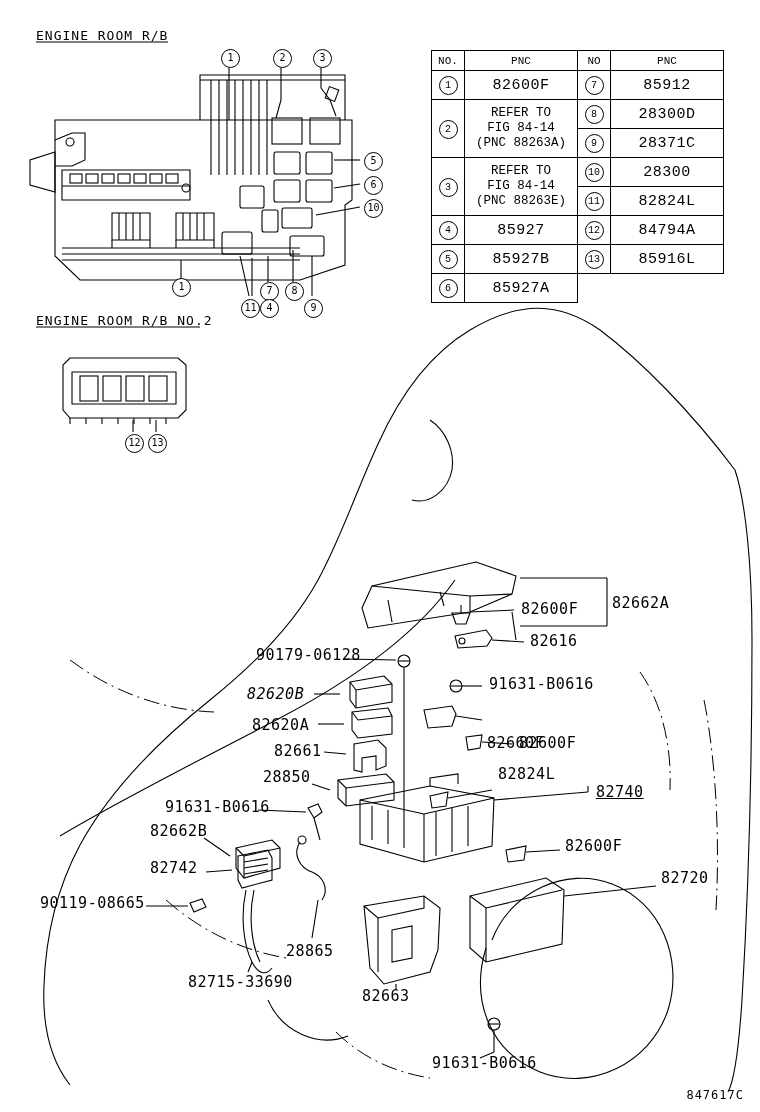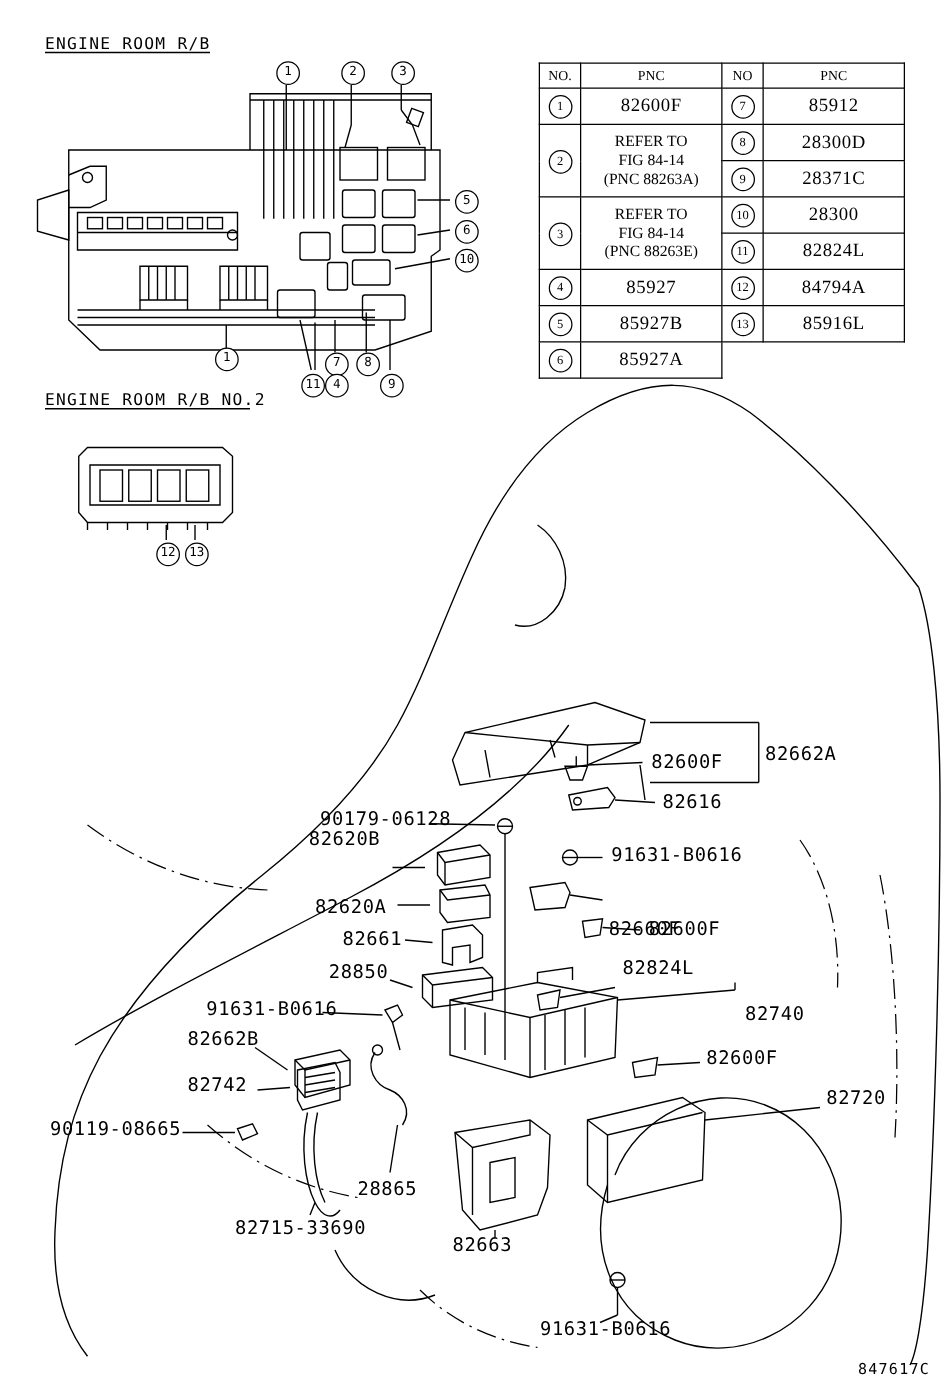--- a/index.html
+++ b/index.html
@@ -43,21 +43,21 @@
   }
   .tbl {
     position: absolute;
     left: 431px;
     top: 50px;
     border-collapse: collapse;
     background: #fff;
   }
   .tbl td, .tbl th {
     border: 1px solid #000;
-    font-family: Liberation Serif, serif;
+    font-family: Liberation Mono, monospace;
     text-align: center;
     padding: 0;
   }
   .tbl th {
     font-weight: normal;
     font-size: 11px;
     height: 19px;
   }
   .tbl td.numcell {
     width: 32px;
@@ -424,29 +424,29 @@
       <td style="border:none;"></td>
     </tr>
   </tbody>
     </table>
 
   <div>
     <div class="lbl partnum" style="left:612px; top:594px;">82662A</div>
     <div class="lbl partnum" style="left:521px; top:600px;">82600F</div>
     <div class="lbl partnum" style="left:530px; top:632px;">82616</div>
     <div class="lbl partnum" style="left:256px; top:646px;">90179-06128</div>
-    <div class="lbl partnum" style="left:247px; top:662px;">82620B</div>
+    <div class="lbl partnum" style="left:247px; top:685px;font-style:italic;">82620B</div>
     <div class="lbl partnum" style="left:489px; top:675px;">91631-B0616</div>
     <div class="lbl partnum" style="left:252px; top:716px;">82620A</div>
     <div class="lbl partnum" style="left:487px; top:710px;margin-top:24px;">82660F</div>
     <div class="lbl partnum" style="left:274px; top:742px;">82661</div>
     <div class="lbl partnum" style="left:519px; top:734px;">82600F</div>
     <div class="lbl partnum" style="left:263px; top:768px;">28850</div>
     <div class="lbl partnum" style="left:498px; top:765px;">82824L</div>
-    <div class="lbl partnum" style="left:596px; top:802px;">82740</div>
+    <div class="lbl partnum" style="left:596px; top:783px;text-decoration:underline;">82740</div>
     <div class="lbl partnum" style="left:165px; top:798px;">91631-B0616</div>
     <div class="lbl partnum" style="left:150px; top:822px;">82662B</div>
     <div class="lbl partnum" style="left:565px; top:837px;">82600F</div>
     <div class="lbl partnum" style="left:150px; top:859px;">82742</div>
     <div class="lbl partnum" style="left:661px; top:869px;">82720</div>
     <div class="lbl partnum" style="left:40px;  top:894px;">90119-08665</div>
     <div class="lbl partnum" style="left:286px; top:942px;">28865</div>
     <div class="lbl partnum" style="left:188px; top:973px;">82715-33690</div>
     <div class="lbl partnum" style="left:362px; top:987px;">82663</div>
     <div class="lbl partnum" style="left:432px; top:1054px;">91631-B0616</div>

